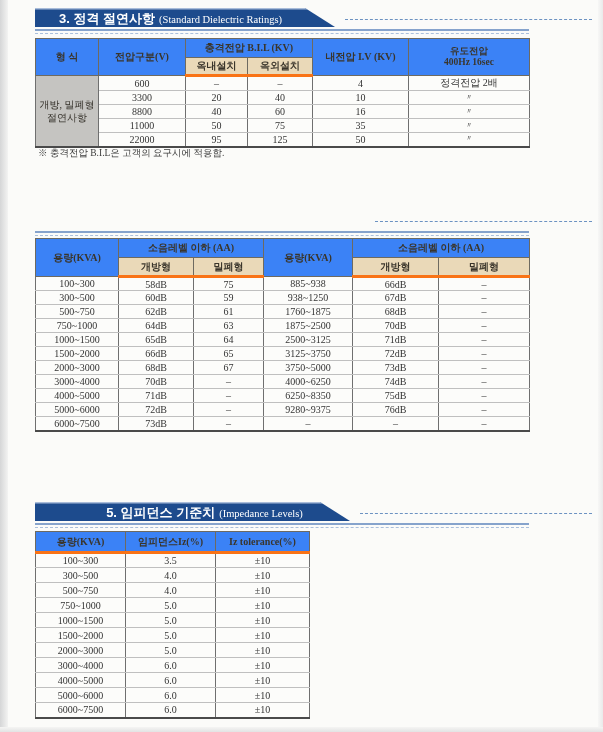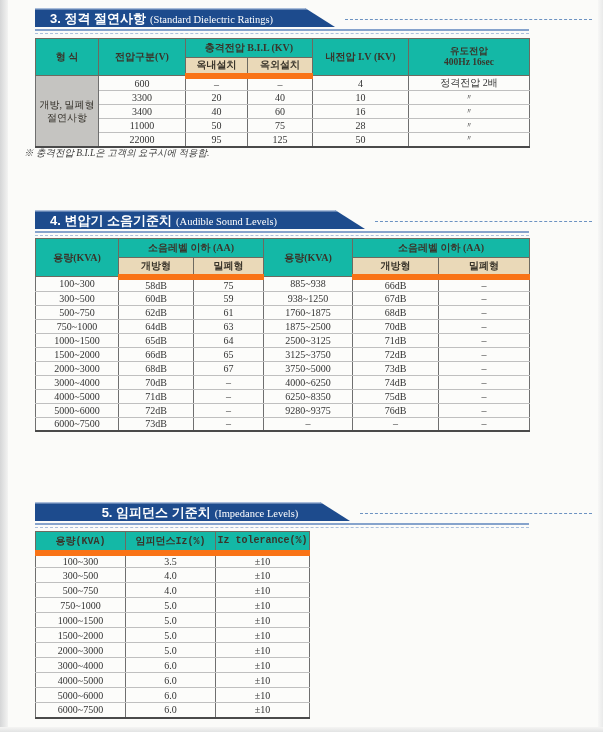--- a/index.html
+++ b/index.html
@@ -12,37 +12,37 @@
                 background:linear-gradient(to right,#d5d6d7,#f3f3f2); }
   .edge-right { position:absolute; right:0; top:0; width:5px; height:100%;
                 background:linear-gradient(to left,#e9eaea,#f7f7f6); }
   .edge-bottom{ position:absolute; left:0; bottom:0; width:100%; height:5px;
                 background:linear-gradient(to top,#e2e3e3,#f5f5f4); }
 
   
   .banner { position:absolute; height:19px; background:#1d4b8d; color:#fff;
             clip-path:polygon(0 0, calc(100% - 30px) 0, 100% 100%, 0 100%);
             box-shadow:inset 0 1.5px 0 #a9bcd9; line-height:19px; white-space:nowrap;
-            padding-left:15px; }
+            padding-left:24px; }
   .b-ko { font-family:"Liberation Sans","DejaVu Sans",sans-serif; font-weight:bold; font-size:13px; }
   .b-en { font-family:"Liberation Serif","DejaVu Serif",serif; font-size:10.5px; }
   .rule-solid { position:absolute; height:2px; background:#86a3cc; }
   .rule-dash  { position:absolute; height:0; border-top:1px dashed #aabfdc; }
   .dash-mid   { position:absolute; height:0; border-top:1.5px dashed #6c92c2; }
 
   
   table.t { position:absolute; border-collapse:collapse; table-layout:fixed;
             font-size:10px; color:#333; background:#fcfcfa; }
   table.t { border:1px solid #4a4a4a; border-bottom-width:2px; }
   table.t th, table.t td { text-align:center; vertical-align:middle; padding:0; overflow:hidden; }
   table.t th { border:1px solid #6e6a60; font-weight:bold; color:#3a352b; }
   table.t td { border-left:1px solid #6f6f6f; border-right:1px solid #6f6f6f;
                border-top:1px solid #bfbfbf; border-bottom:1px solid #bfbfbf; }
-  thead tr:last-child th { border-bottom:6px solid #f97316;font-family:Liberation Mono, monospace; }
-  .hd { background:#14b8a6; font-size:10px; }
+  thead tr:last-child th { border-bottom:3px solid #f97316; }
+  .hd { background:#3b82f6; font-size:10px; }
   .hs { background:#ead9b8; font-size:10px; }
   .two-line { line-height:11px; font-size:9.5px; }
   .type-cell { background:#c5c4c1; color:#332f28; font-size:10px; line-height:13px;
                border-top:1px solid #4a4a4a !important; border-bottom:1px solid #4a4a4a !important; }
   .t1 thead tr.h1 { height:19px; } .t1 thead tr.h2 { height:18px; }
   .t1 tbody tr { height:14px; }
   .t2 thead tr { height:19px; } .t2 tbody tr { height:14px; }
   .t3 thead tr { height:21px; } .t3 tbody tr { height:15px; }
   td.ditto { font-size:8.5px; color:#4d4d4d; }
 
@@ -102,48 +102,44 @@
         <td>정격전압 2배</td>
       </tr>
       <tr>
         <td>3300</td>
         <td>20</td>
         <td>40</td>
         <td>10</td>
         <td class="ditto">〃</td>
       </tr>
       <tr>
-        <td>3400</td>
+        <td>8800</td>
         <td>40</td>
         <td>60</td>
         <td>16</td>
         <td class="ditto">〃</td>
       </tr>
       <tr>
         <td>11000</td>
         <td>50</td>
         <td>75</td>
-        <td>28</td>
+        <td>35</td>
         <td class="ditto">〃</td>
       </tr>
       <tr>
         <td>22000</td>
         <td>95</td>
         <td>125</td>
         <td>50</td>
         <td class="ditto">〃</td>
       </tr>
     </tbody>
   </table>
-  <div class="footnote" style="left:24px; top:147px;font-style:italic;">※ 충격전압 B.I.L은 고객의 요구시에 적용함.</div>
-
-  <div class="banner" style="left:35px; top:210px; width:330px;">
-    <span class="b-ko">4. 변압기 소음기준치</span>
-    <span class="b-en">(Audible Sound Levels)</span>
-  </div>
+  <div class="footnote" style="left:38px; top:147px;">※ 충격전압 B.I.L은 고객의 요구시에 적용함.</div>
+
   <div class="dash-mid" style="left:375px; top:221px; width:217px;"></div>
   <div class="rule-solid" style="left:35px; top:231px; width:494px;"></div>
   <div class="rule-dash" style="left:35px; top:235px; width:494px;"></div>
 
   <table class="t t2" style="left:35px; top:238px; width:494px;">
     <colgroup>
       <col style="width:83px">
         <col style="width:75px">
         <col style="width:70px">
       <col style="width:89px">

